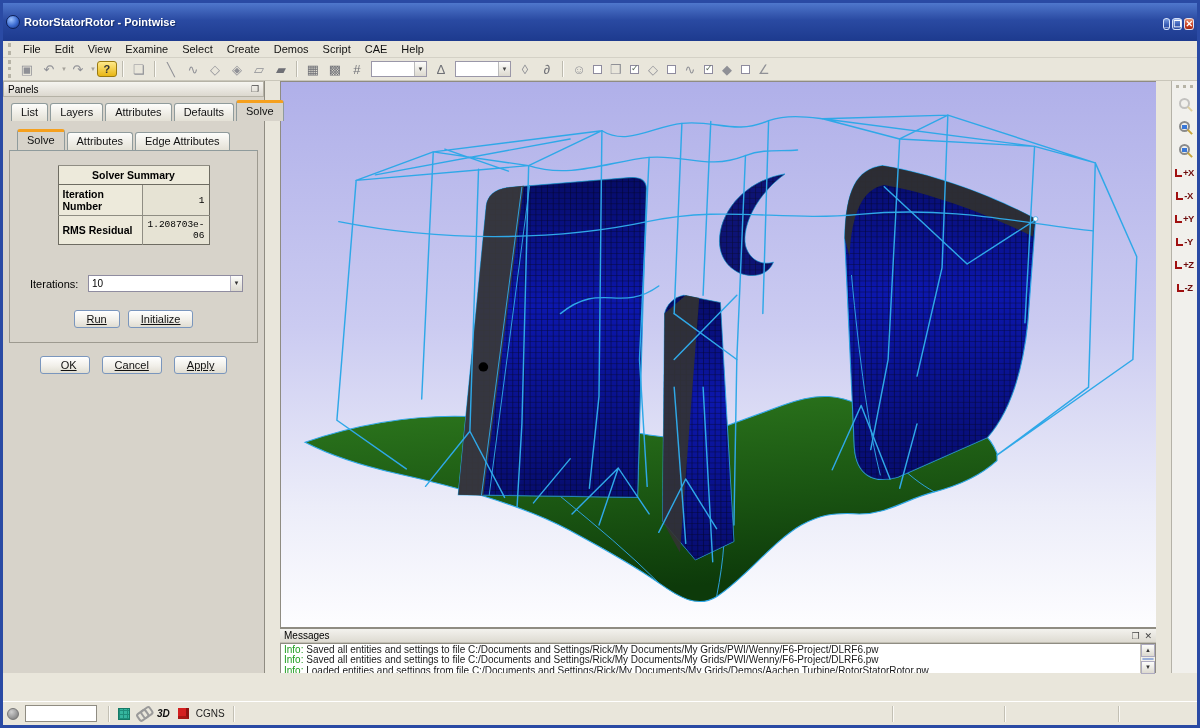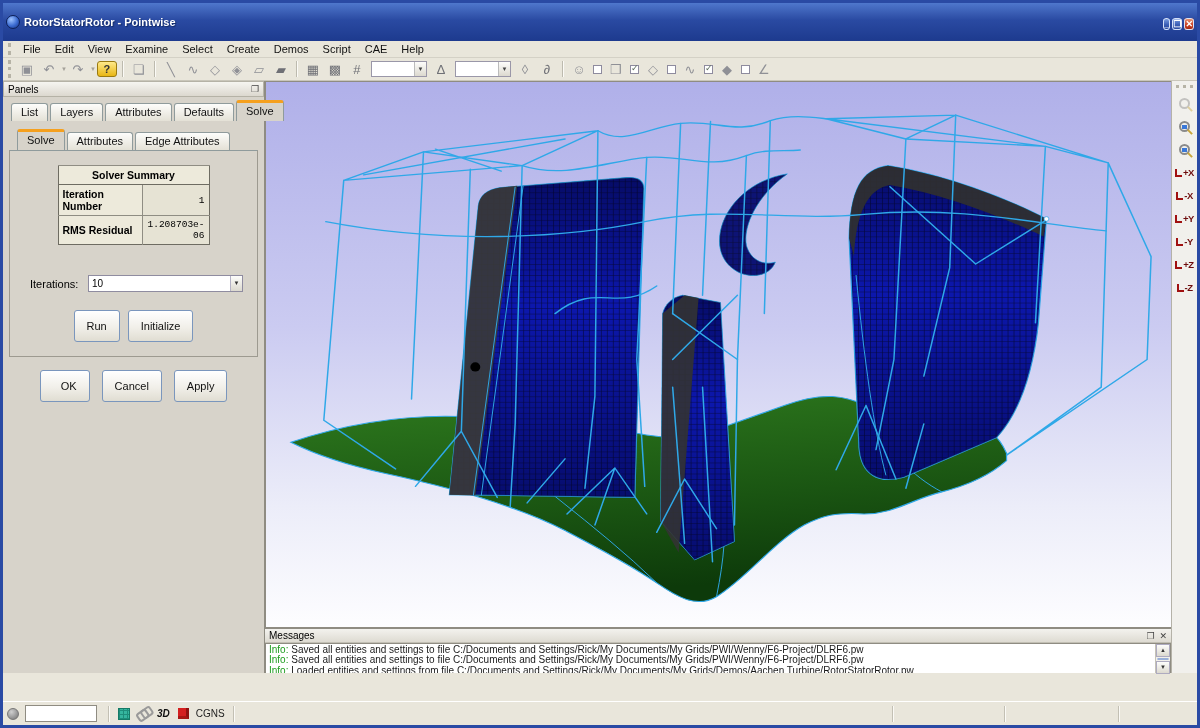--- a/index.html
+++ b/index.html
@@ -33,21 +33,21 @@
   .tbtn.help-btn{width:18px;height:16px;background:linear-gradient(#ffe98a,#e8b614);
     border:1px solid #9a7a10;border-radius:3px;color:#333;font-weight:bold;font-size:11px;}
   .tiny-caret{font-size:6px;color:#a5a29a;margin-left:1px;}
   .tcombo{width:56px;height:16px;background:#fff;border:1px solid #9a97a8;display:flex;margin:0 3px;}
   .tcombo .cfield{flex:1;font-size:9px;}
   .tcombo .carrow{width:12px;border-left:1px solid #bbb;background:linear-gradient(#fdfdfb,#dcd9cf);
     font-size:6px;color:#444;text-align:center;line-height:14px;}
   .cb{width:9px;height:9px;background:#fff;border:1px solid #8e8b9e;margin:0 3px;position:relative;}
   .cb.checked::after{content:"✓";position:absolute;top:-3px;left:0px;font-size:9px;color:#5a6a5a;}
   
-  .main{flex:1;display:flex;min-height:0;}
+  .main{flex:1;display:flex;min-height:0;gap:15px;}
   
   .left-panel{width:262px;flex:0 0 auto;background:#d7d3ca;border-right:1px solid #8f8c82;
     display:flex;flex-direction:column;}
   .panel-titlebar{height:16px;background:linear-gradient(180deg,#f6f5f1,#dcd8cf);
     border:1px solid #b5b2a6;display:flex;align-items:center;padding:0 4px;font-size:10px;}
   .panel-titlebar .pt-label{flex:1;}
   .float-glyph{font-size:9px;color:#444;}
   .tabs-row{display:flex;align-items:flex-end;padding:3px 4px 0 8px;}
   .tab{border:1px solid #8f9b9c;border-bottom:none;border-radius:3px 3px 0 0;
     background:linear-gradient(#fdfdfb,#e4e1d6);padding:2px 9px 3px 9px;font-size:11px;
@@ -65,22 +65,22 @@
   .solver-table td.lbl{font-weight:bold;border-right:1px solid #8f8d83;width:86px;}
   .solver-table td.val{font-family:"Liberation Mono",monospace;font-size:9.5px;text-align:right;
     background:#e6e3d4;}
   .iter-row{display:flex;align-items:center;margin:30px 14px 0 20px;}
   .iter-row label{font-size:11px;width:58px;}
   .spinbox{flex:1;height:17px;background:#fff;border:1px solid #8f8ca0;display:flex;}
   .spinbox input{flex:1;border:none;outline:none;font-size:10px;padding:1px 3px;background:transparent;}
   .spinbox .spin-arrow{width:12px;border-left:1px solid #b5b2c5;font-size:6px;text-align:center;
     line-height:15px;color:#333;background:linear-gradient(#fdfdfb,#dcd9cf);}
   .run-row{display:flex;justify-content:center;gap:8px;margin-top:18px;}
-  .btn{border:1px solid #7a96bd;border-radius:3px;font-size:11px;padding:9px 12px;color:#111;
-    background:linear-gradient(#ffffff,#f1efe9 55%,#e0ddd2);box-shadow:inset 0 1px 0 #fff;}
+  .btn{border:1px solid #7a96bd;border-radius:3px;font-size:11px;padding:2px 12px;color:#111;
+    background:linear-gradient(#ffffff,#f1efe9 55%,#e0ddd2);box-shadow:inset 0 1px 0 #fff;text-decoration:underline;}
   .dialog-row{display:flex;justify-content:center;gap:12px;margin-top:13px;}
   .dialog-row .btn{min-width:50px;text-align:right;}
   
   .center-col{flex:1;display:flex;flex-direction:column;min-width:0;}
   .viewport{flex:1;position:relative;border:1px solid #8f8c82;border-right:none;min-height:0;}
   .viewport svg{display:block;width:100%;height:100%;}
   
   .messages{height:45px;flex:0 0 auto;display:flex;flex-direction:column;background:#e9e6db;
     border-top:1px solid #8f8c82;}
   .msg-titlebar{height:14px;display:flex;align-items:center;padding:0 4px;font-size:10px;

